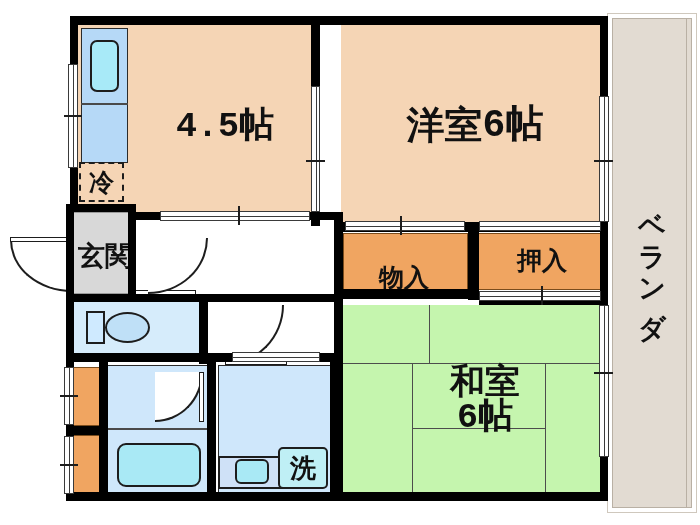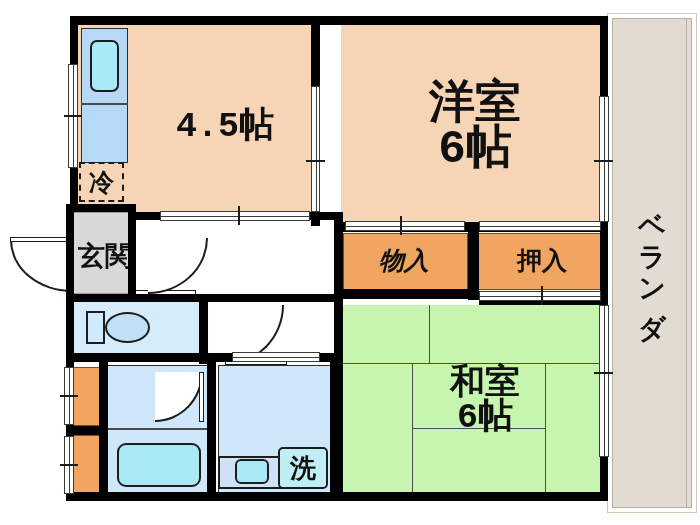--- a/index.html
+++ b/index.html
@@ -69,27 +69,27 @@
   <div class="thinline" style="left:81px;top:103px;width:47px;height:2px;"></div>
   <div class="sinkbowl" style="left:90px;top:40px;width:29px;height:52px;"></div>
 
   <div class="fridge" style="left:79px;top:162px;width:45px;height:40px;font-size:25px;">冷</div>
 
   <div class="label" style="left:150px;top:80px;width:150px;height:95px;flex-direction:column;font-size:35px;">
     <span class="l2">4.5帖</span>
   </div>
 
   <div class="fill" style="left:341px;top:24px;width:265px;height:205px;background:#f5d5b5;"></div>
-  <div class="label" style="left:400px;top:78px;width:150px;height:95px;flex-direction:column;font-size:46px;">
+  <div class="label" style="left:400px;top:78px;width:150px;height:95px;flex-direction:row;font-size:38px;">
     <span class="l1">洋室</span>
     <span class="l2">6帖</span>
   </div>
 
   <div class="fill" style="left:343px;top:233px;width:125px;height:57px;background:#f0a561;border:1px solid #7a4c1c;"></div>
-  <div class="label" style="left:343px;top:233px;width:122px;height:57px;font-size:25px;font-style:italic;">物入</div>
+  <div class="label" style="left:343px;top:250px;width:122px;height:57px;font-size:25px;">物入</div>
 
   <div class="fill" style="left:478px;top:233px;width:128px;height:57px;background:#f0a561;border:1px solid #7a4c1c;"></div>
   <div class="label" style="left:478px;top:233px;width:128px;height:57px;font-size:25px;">押入</div>
 
   <div class="fill" style="left:343px;top:305px;width:263px;height:195px;background:#c5f5ae;"></div>
 
   <div class="tatami-line" style="left:343px;top:363px;width:86px;height:1px;"></div>
   <div class="tatami-line" style="left:429px;top:305px;width:1px;height:58px;"></div>
   <div class="tatami-line" style="left:429px;top:363px;width:177px;height:1px;"></div>
   <div class="tatami-line" style="left:412px;top:363px;width:1px;height:137px;"></div>

